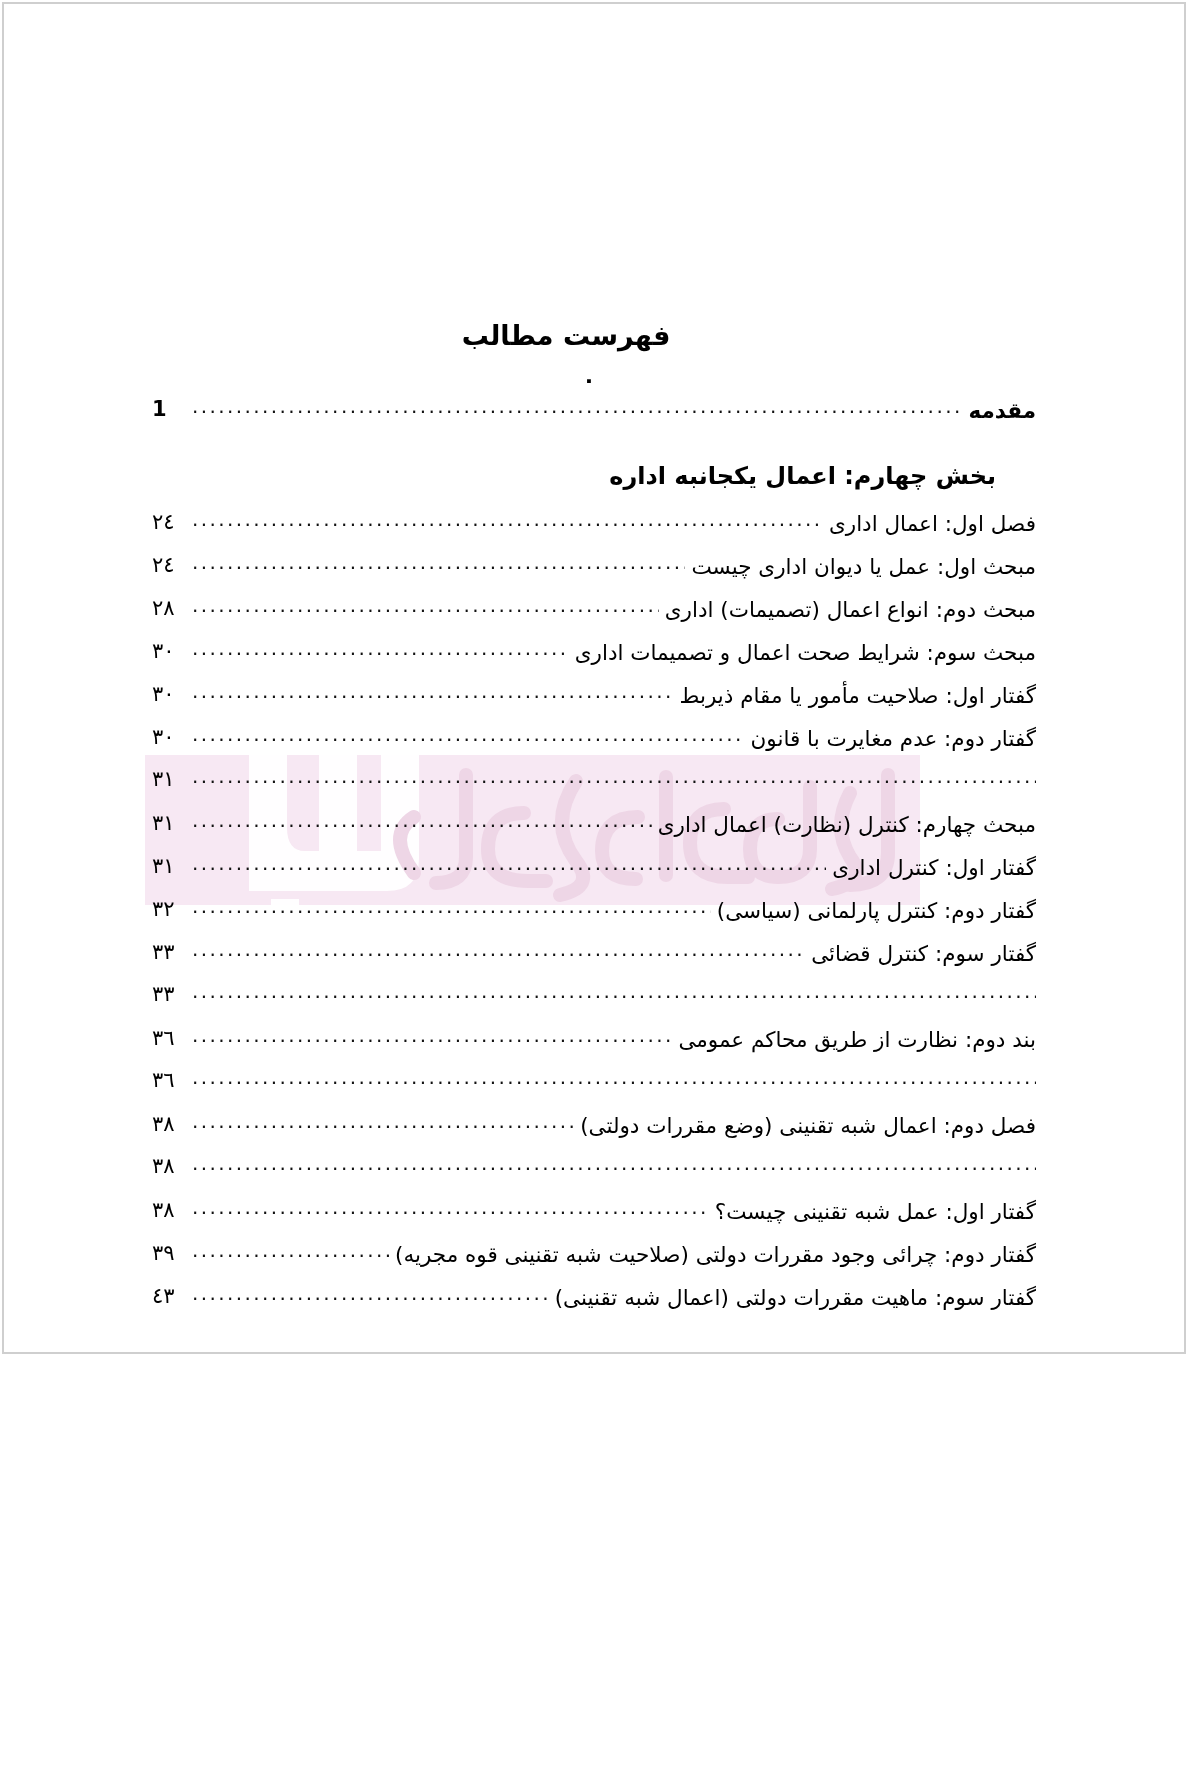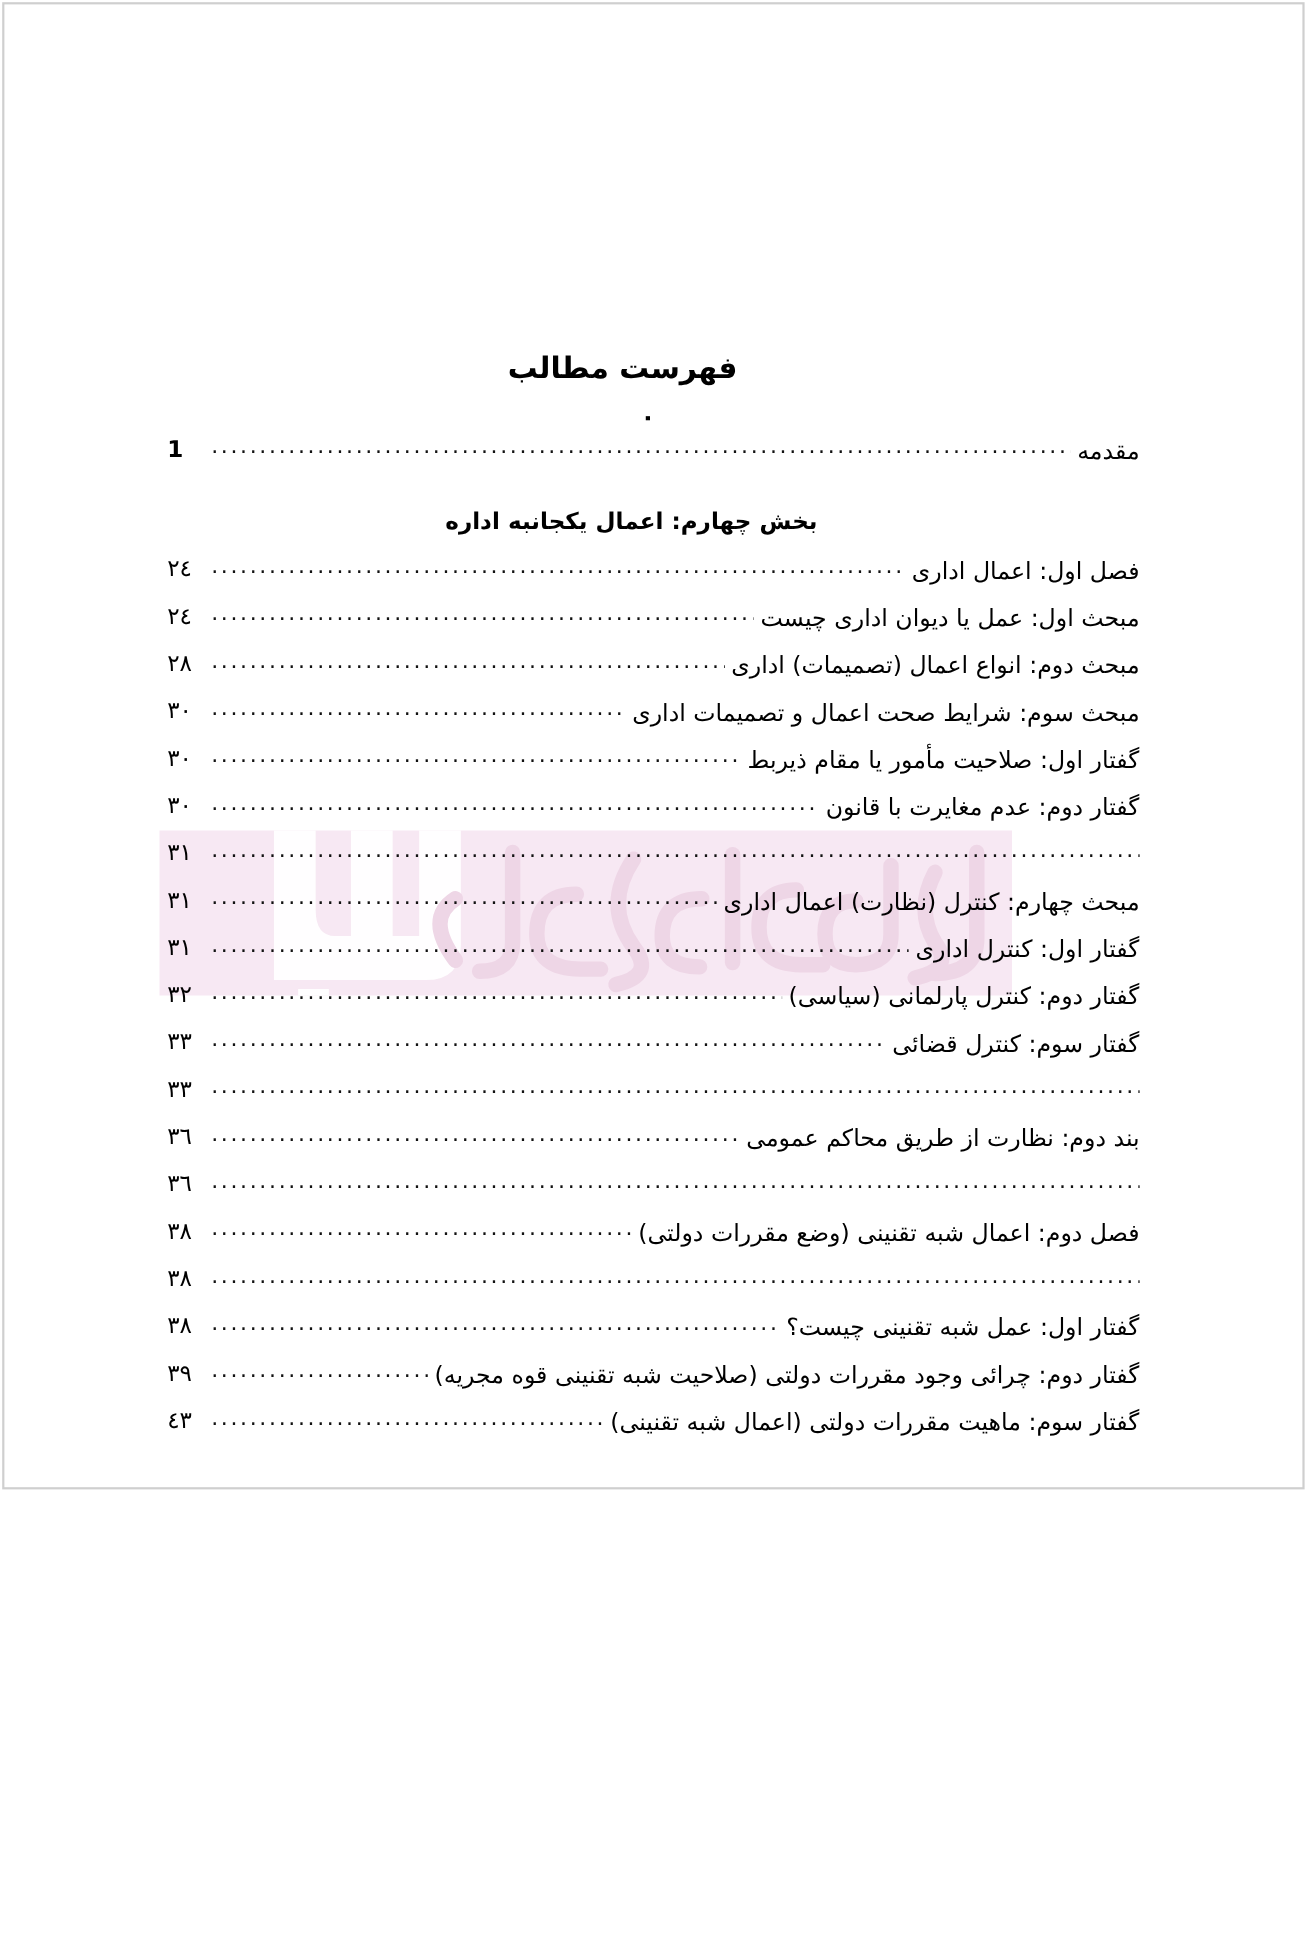--- a/index.html
+++ b/index.html
@@ -57,42 +57,42 @@
     text-align: center;
     font-size: 22px;
     font-weight: bold;
     height: 28px;
     line-height: 28px;
     margin: 0;
     padding-right: 10px;
   }
 
   .section-heading {
-    text-align: center;
-    font-size: 21px;
+    text-align: right;
+    font-size: 24px;
     font-weight: bold;
     margin: 24px 0 14px 0;
     padding-right: 40px;
     line-height: 1.3;
     white-space: nowrap;
   }
 
   
   .toc-row {
     display: flex;
     align-items: baseline;
     direction: rtl;
     width: 100%;
     font-size: 21.5px;
     line-height: 1.0;
     margin: 0;
     height: 43px;
     overflow: hidden;
   }
-  .toc-row.bold .toc-label { font-weight: normal; text-align: center; }
+  .toc-row.bold .toc-label { font-weight: bold; text-align: center; }
   .toc-row.bold .toc-page  { font-weight: bold; }
 
   .toc-label {
     flex: 0 0 auto;
     white-space: nowrap;
     padding-left: 6px;
     position: relative;
     top: 6px;
   }
 

